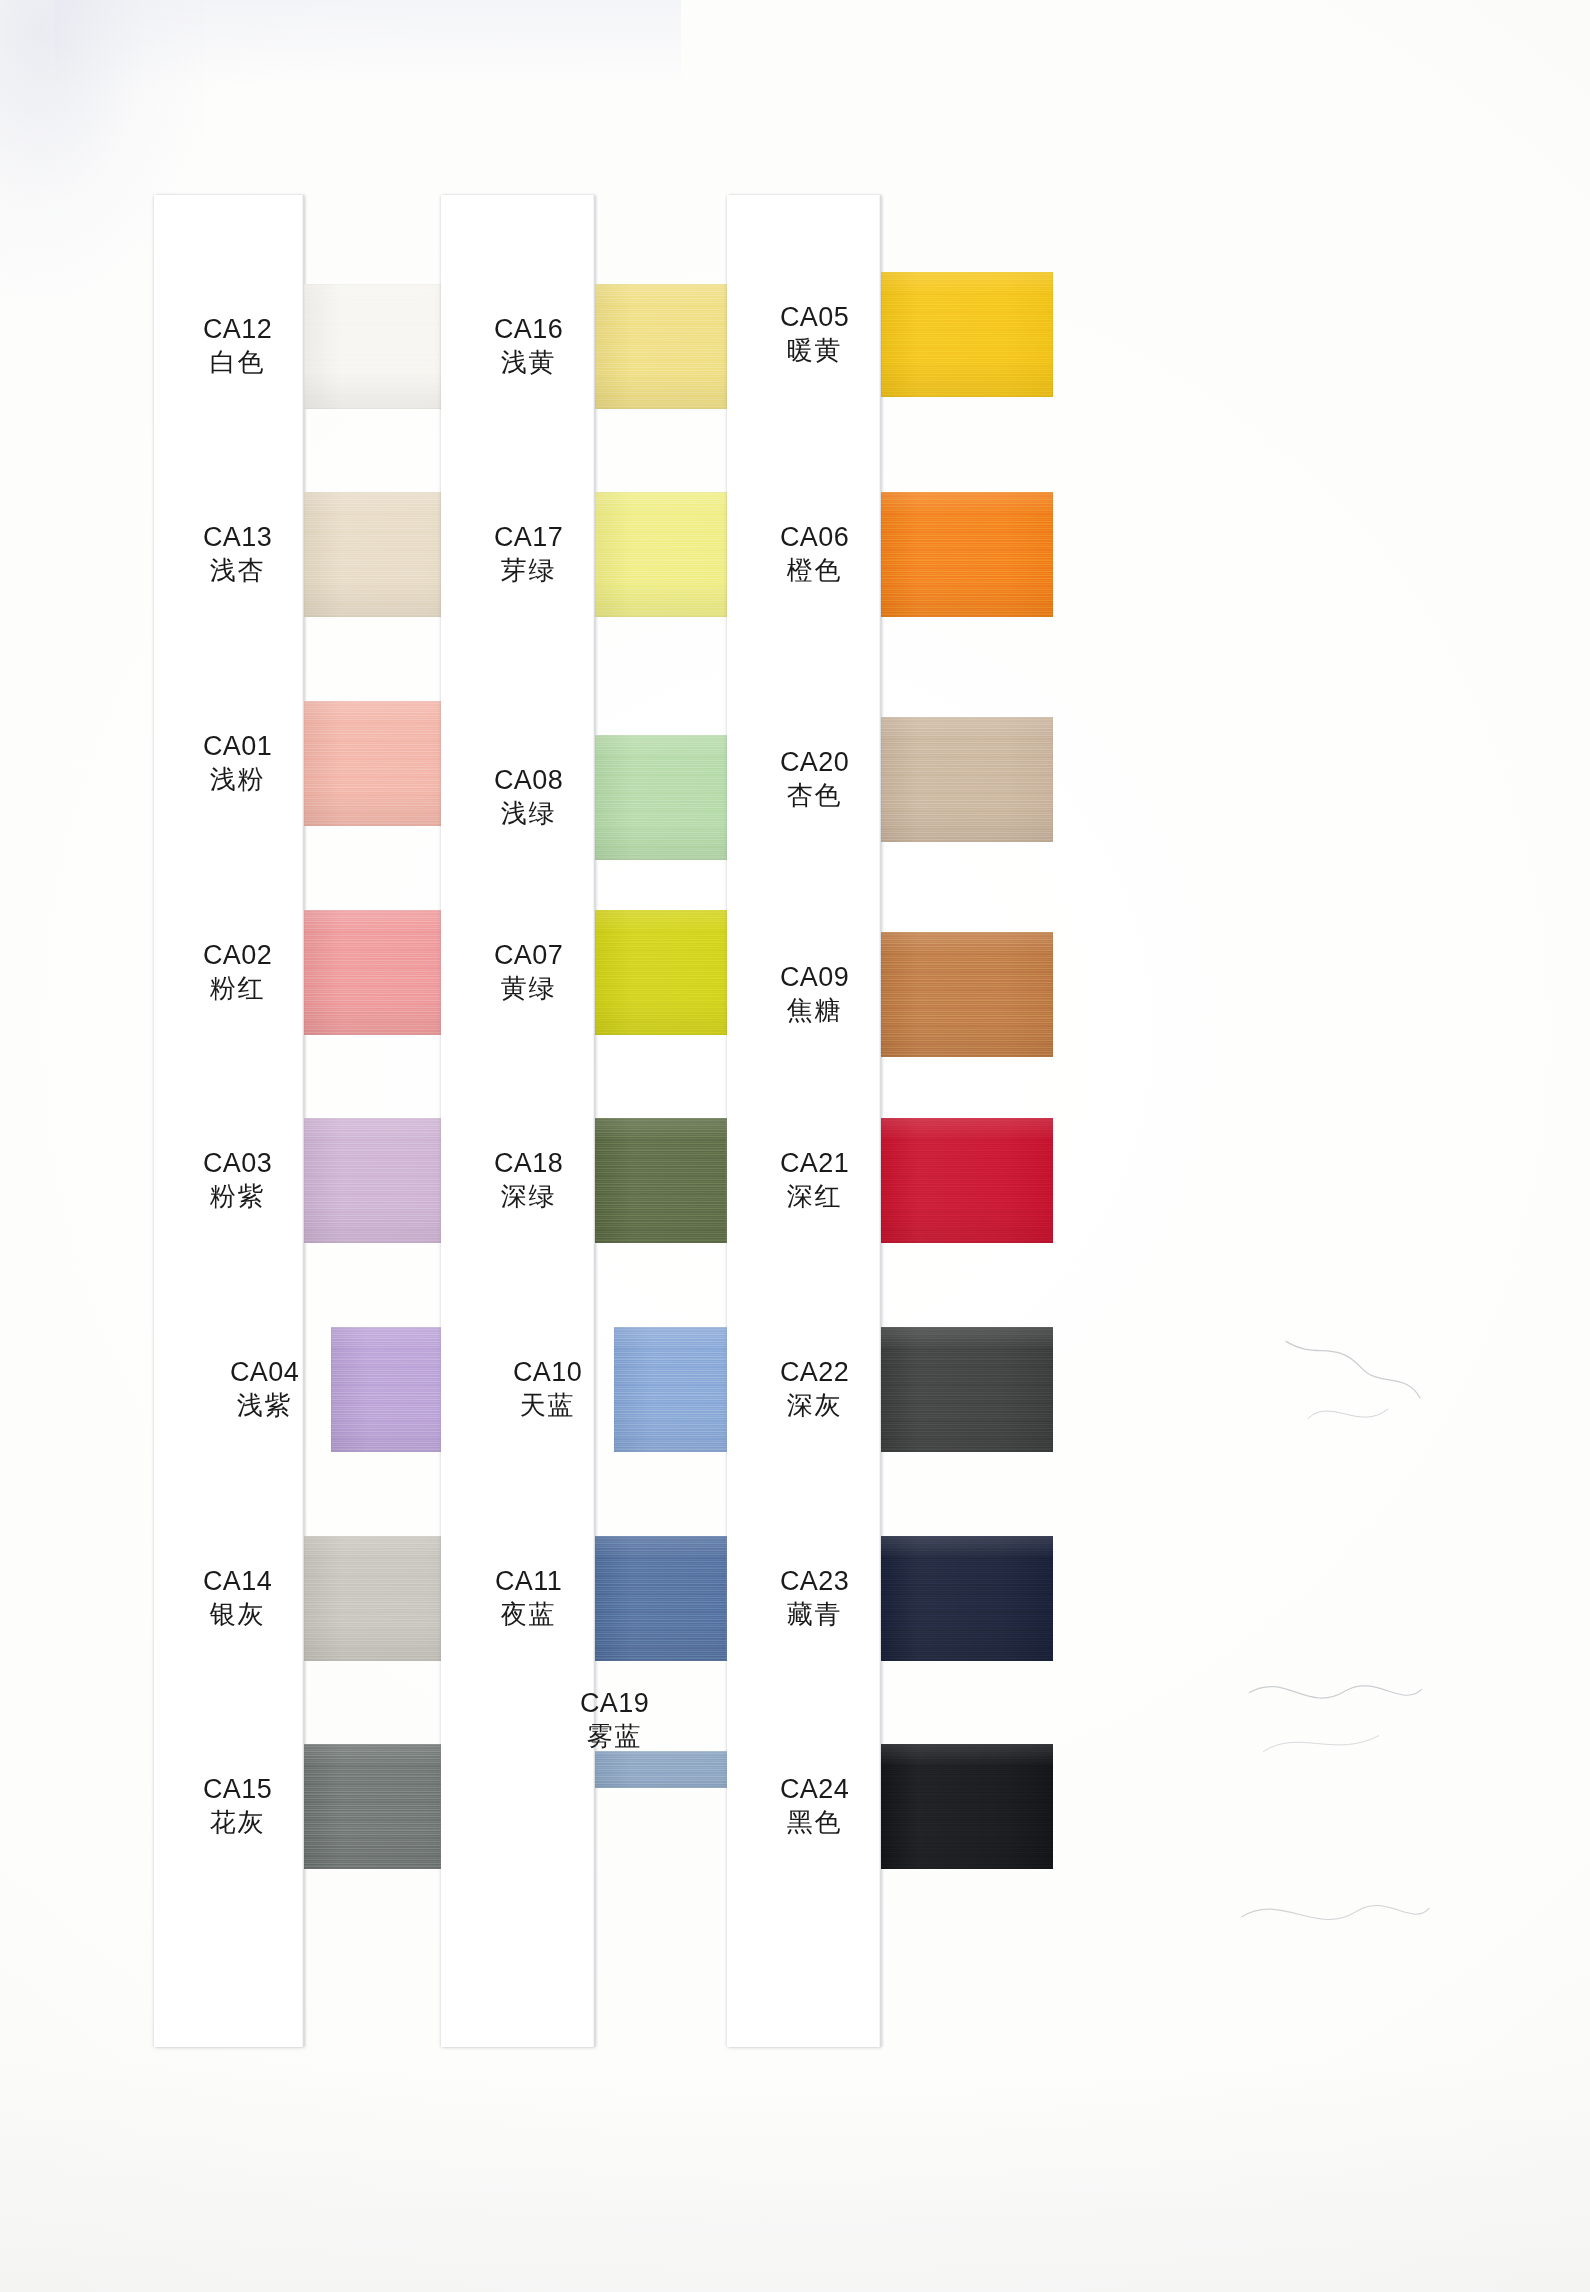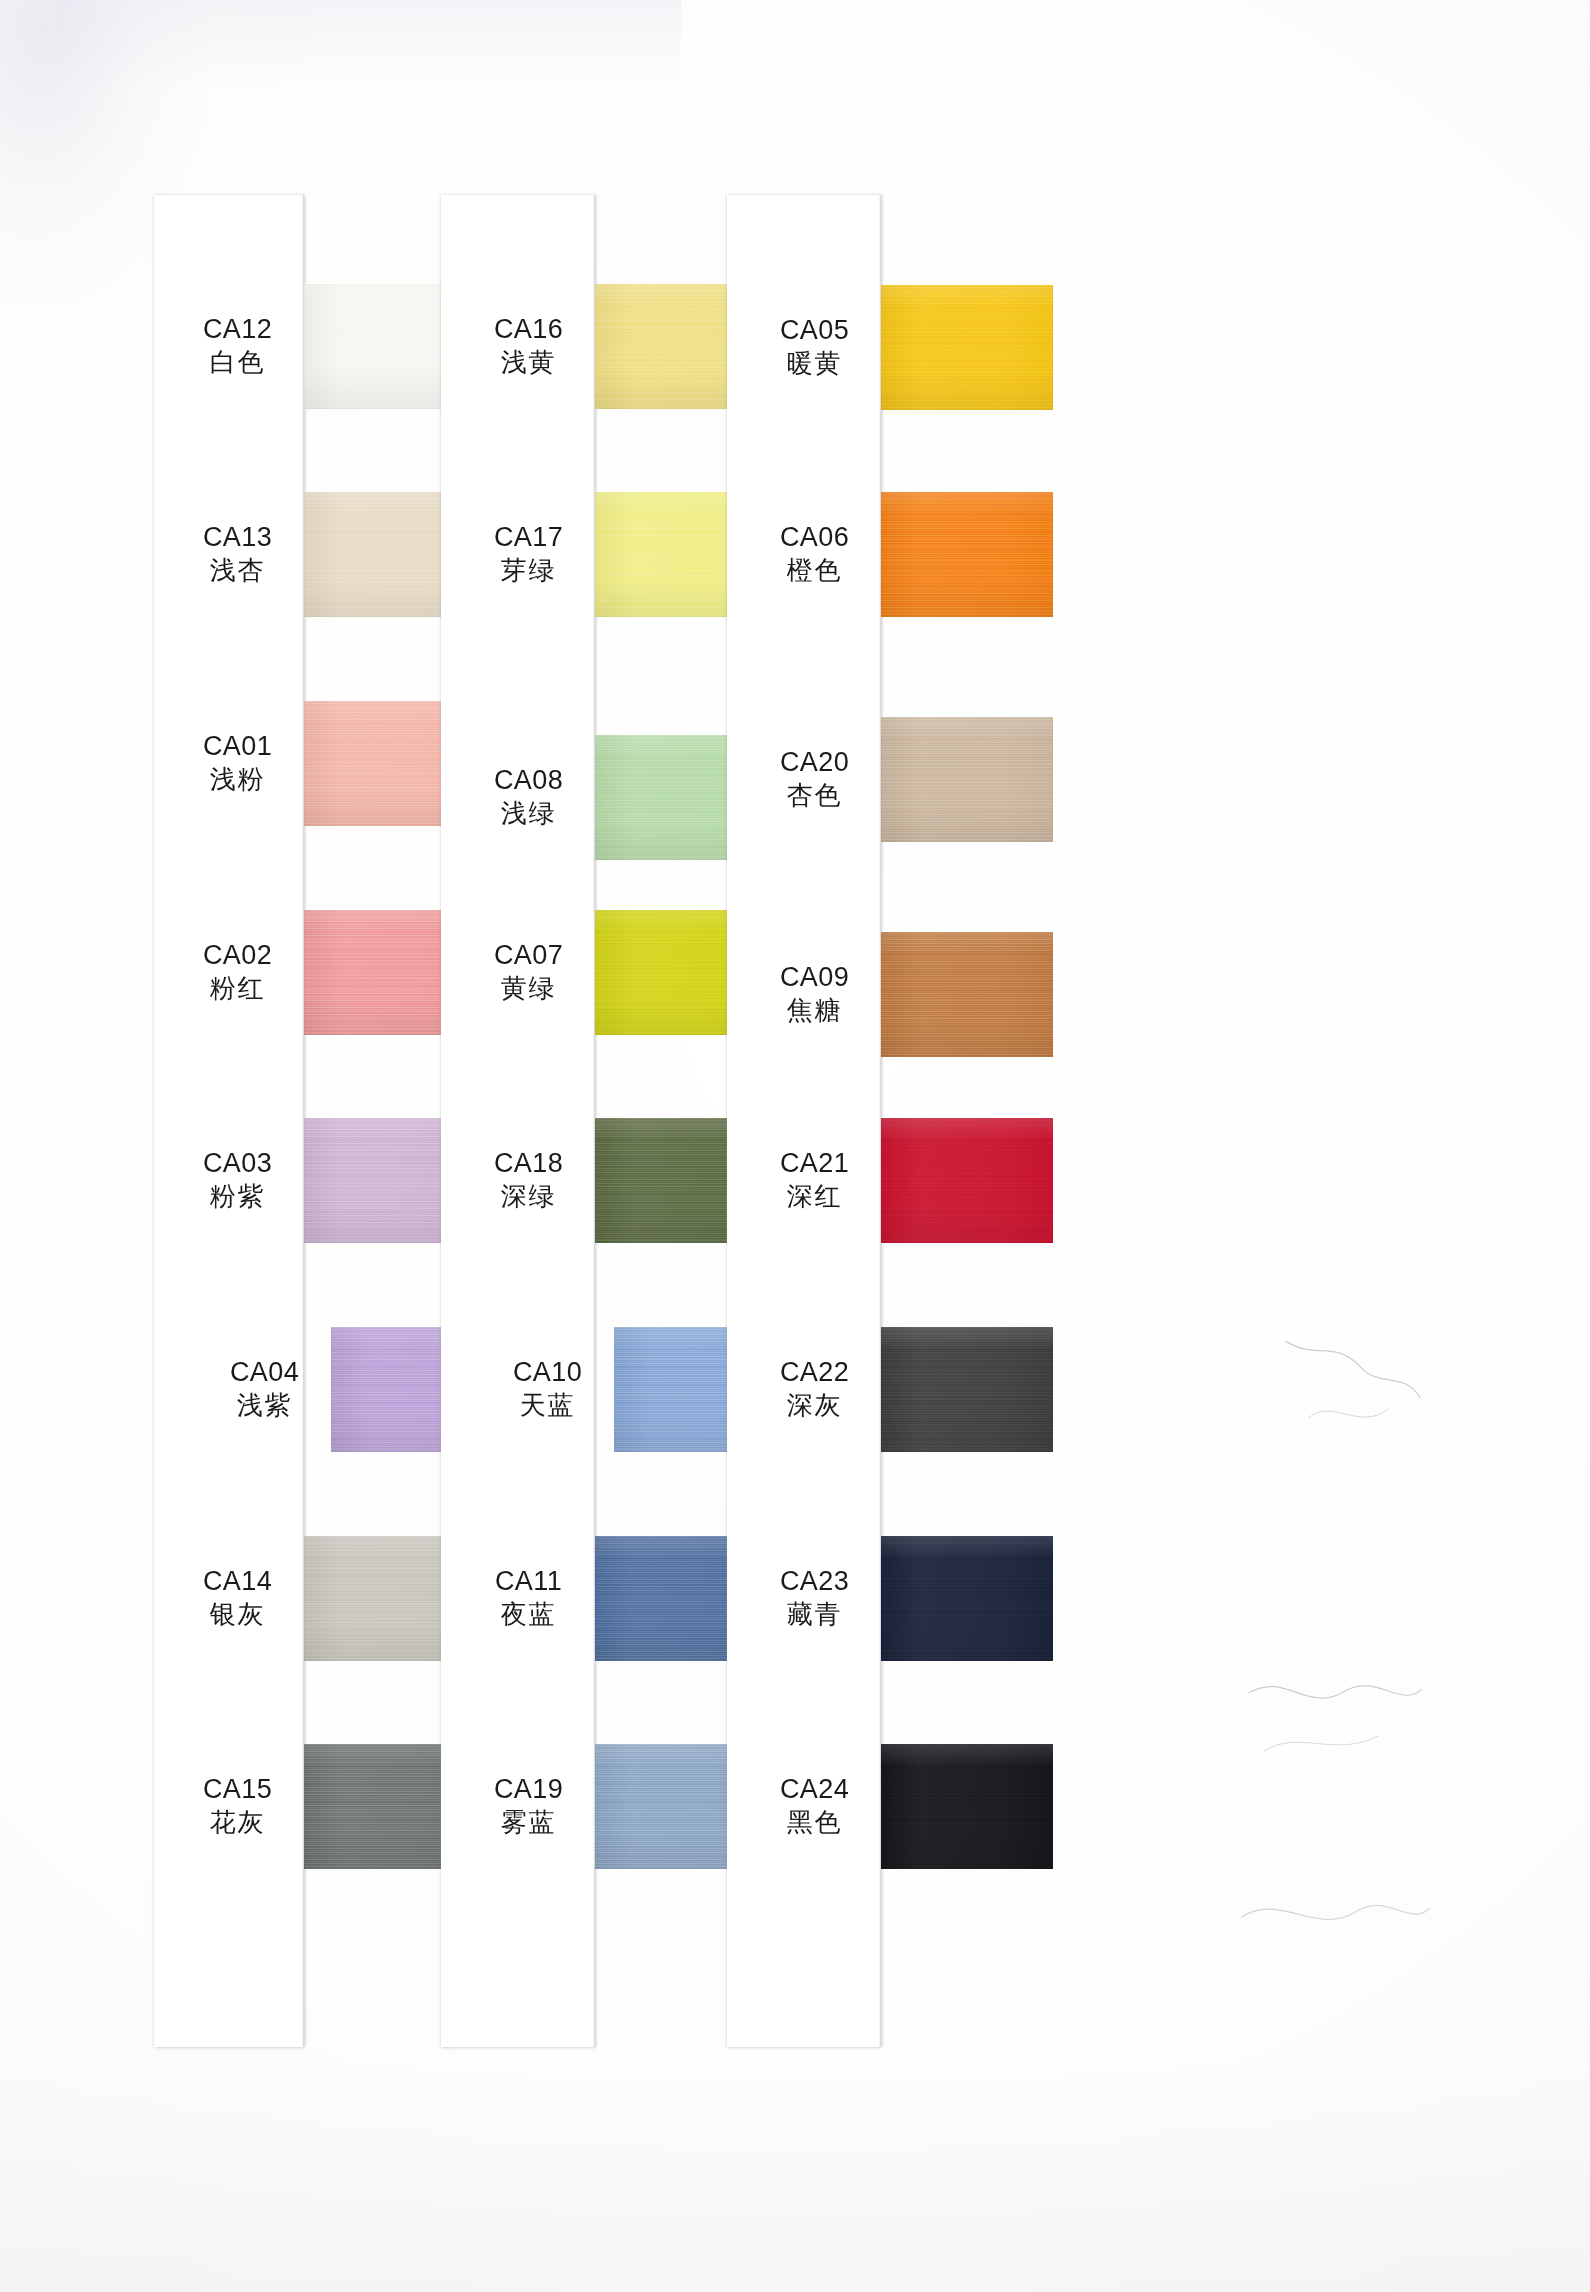--- a/index.html
+++ b/index.html
@@ -287,33 +287,33 @@
     </div>
 
     <div class="swatch-row" style="left:595px; top:1548px;">
       <div class="swatch-label">
         <div class="swatch-code">CA11</div>
         <div class="swatch-name">夜蓝</div>
       </div>
       <div class="swatch-chip" style="background-color: rgb(83, 112, 159);"></div>
     </div>
 
-    <div class="swatch-row" style="left:595px; top:1756px;">
+    <div class="swatch-row" style="left:595px; top:1688px;flex-direction:column;">
       <div class="swatch-label">
         <div class="swatch-code">CA19</div>
         <div class="swatch-name">雾蓝</div>
       </div>
       <div class="swatch-chip" style="background-color: rgb(140, 166, 195);"></div>
     </div>
   </div>
 
   <div class="card-strip" id="card-3"></div>
   <div class="col-3">
 
-    <div class="swatch-row" style="left:881px; top:297px;">
+    <div class="swatch-row" style="left:881px; top:284px;">
       <div class="swatch-label">
         <div class="swatch-code">CA05</div>
         <div class="swatch-name">暖黄</div>
       </div>
       <div class="swatch-chip" style="background-color: rgb(246, 197, 26);"></div>
     </div>
 
     <div class="swatch-row" style="left:881px; top:504px;">
       <div class="swatch-label">
         <div class="swatch-code">CA06</div>

